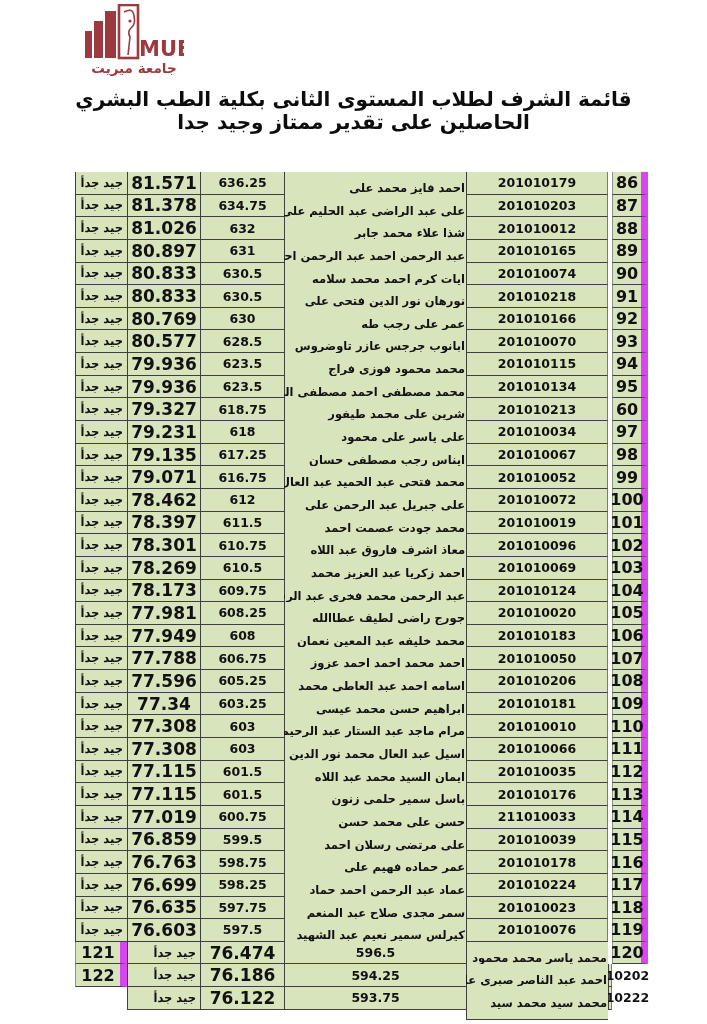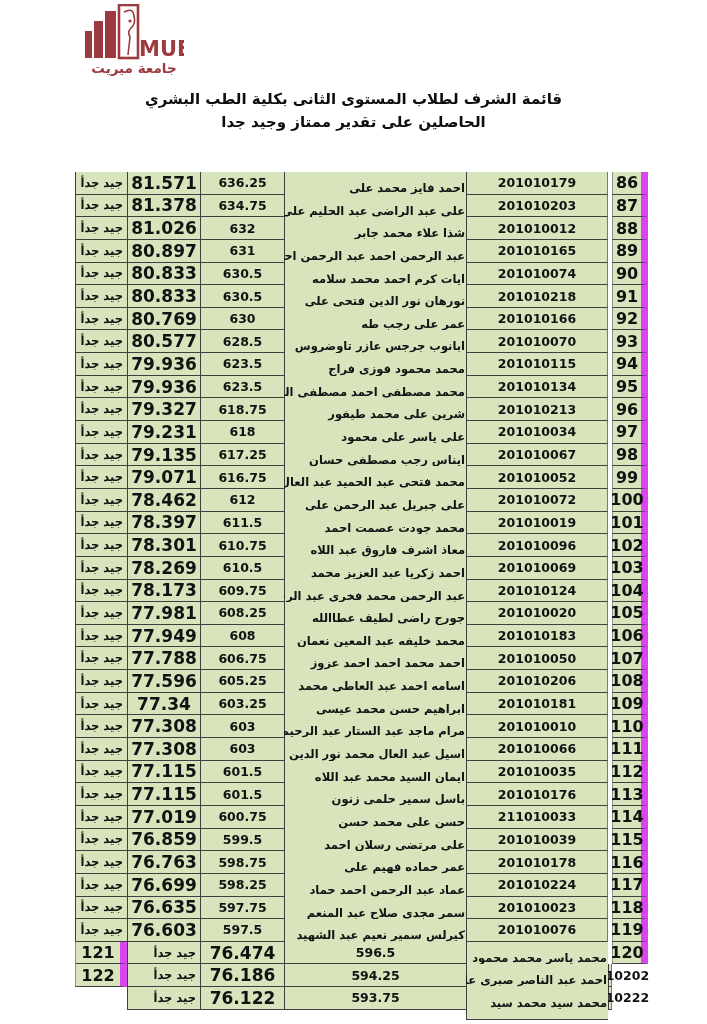--- a/index.html
+++ b/index.html
@@ -10,21 +10,21 @@
   
   .logo{position:absolute;left:84px;top:4px;width:100px;height:74px;}
   .logo svg{display:block;}
   .logo-ar{
     margin-top:-2px;text-align:center;font-weight:bold;font-size:13.5px;
     color:#9d3a3f;direction:rtl;letter-spacing:0.5px;
   }
   
   .title{
     position:absolute;left:0;top:88px;width:707px;text-align:center;
-    direction:rtl;color:#0d0d0d;font-weight:bold;font-size:15px;line-height:23px;
+    direction:rtl;color:#0d0d0d;font-weight:bold;font-size:20px;line-height:23px;
   }
   
   .tbl{
     position:absolute;left:75px;top:139px;width:573px;
     display:grid;direction:rtl;
     grid-template-columns:36px 4px 142px 182px 84px 73px 52px;
     grid-template-rows:33px;grid-auto-rows:22.65px;
   }
   .hc{
     background:#4d7c0f;color:#ffffff;font-weight:bold;font-size:12px;
@@ -153,21 +153,21 @@
   <div class="c mainc grade">جيد جدأ</div>
 
   <div class="c num">95</div>
   <div class="gapc"></div>
   <div class="c mainc code">201010134</div>
   <div class="c mainc name">محمد مصطفى احمد مصطفى الربعي</div>
   <div class="c mainc total">623.5</div>
   <div class="c mainc pct">79.936</div>
   <div class="c mainc grade">جيد جدأ</div>
 
-  <div class="c num">96</div>
+  <div class="c num">60</div>
   <div class="gapc"></div>
   <div class="c mainc code">201010213</div>
   <div class="c mainc name">شرين على محمد طيفور</div>
   <div class="c mainc total">618.75</div>
   <div class="c mainc pct">79.327</div>
   <div class="c mainc grade">جيد جدأ</div>
 
   <div class="c num">97</div>
   <div class="gapc"></div>
   <div class="c mainc code">201010034</div>

